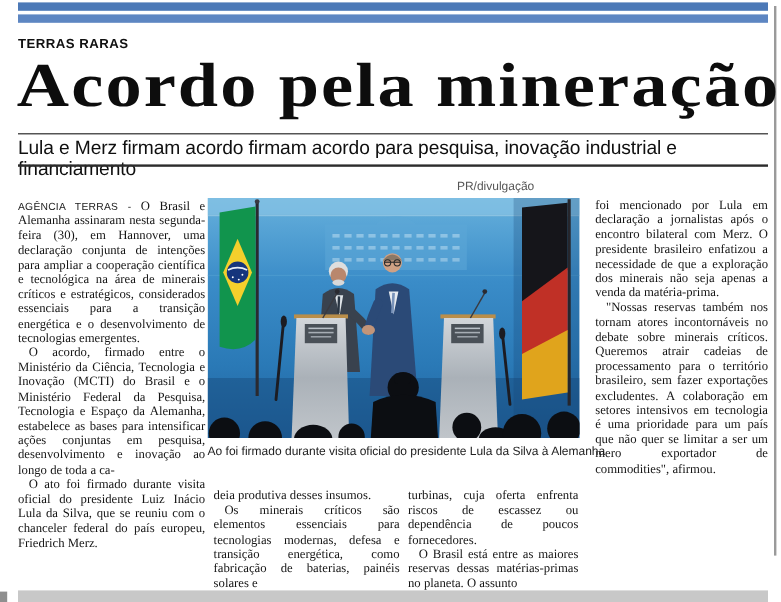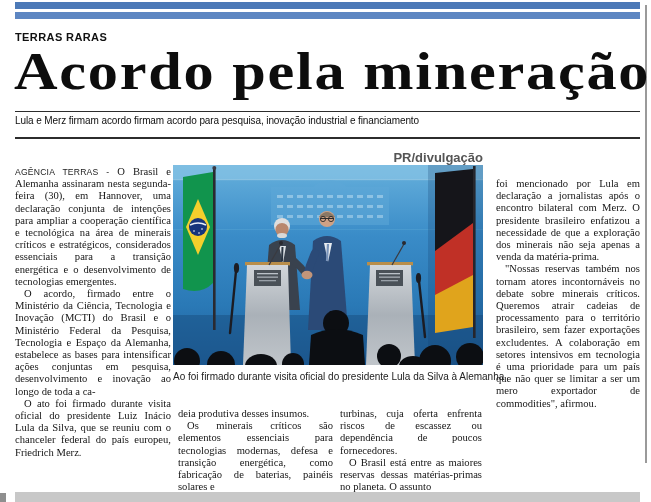--- a/index.html
+++ b/index.html
@@ -21,45 +21,45 @@
     position:absolute; left:14px; top:44px; white-space:nowrap;
     font-family:"Liberation Serif", serif; font-weight:bold;
     font-size:52px; line-height:56px; letter-spacing:1.5px; color:#0d0d0d;
     transform:scaleX(1.16); transform-origin:left top;
   }
   .rule { position:absolute; left:15px; width:625px; background:#2c2c2c; }
   .rule.top-rule { top:111px; height:1px; }
   .rule.bottom-rule { top:137px; height:2px; }
   .subhead {
     position:absolute; left:15px; top:115px; width:625px;
-    font-size:10px; color:#0f0f0f; letter-spacing:-0.1px;
+    font-size:16px; color:#0f0f0f; letter-spacing:-0.1px;
   }
 
   .photo-credit {
     position:absolute; left:343px; top:150px; width:140px;
-    font-size:13px; color:#555; text-align:right;font-weight:bold;
+    font-size:10px; color:#555; text-align:center;
   }
   .photo-frame { position:absolute; left:173px; top:165px; width:310px; height:200px; }
   .photo-caption {
     position:absolute; left:173px; top:371px; width:330px;
     font-size:10px; color:#222; white-space:nowrap;
   }
 
   .body-col {
     position:absolute;
     font-family:"Liberation Serif", serif;
     font-size:10.6px; line-height:12.2px; color:#151515;
     text-align:justify;
   }
   .body-col p { margin:0; }
   .body-col p.indent { text-indent:9px; }
   .col1 { left:15px;  top:166px; width:156px; height:322px; }
   .col2 { left:178px; top:408px; width:155px; height:80px; }
   .col3 { left:340px; top:408px; width:142px; height:80px; }
-  .col4 { left:496px; top:166px; width:144px; height:322px;margin-top:12px; }
+  .col4 { left:496px; top:166px; width:144px; height:322px; }
   .lead-in {
     font-family:"Liberation Sans", sans-serif;
     font-size:8.6px; letter-spacing:.2px; color:#222;
   }
   .bottom-bar { position:absolute; left:15px; top:492px; width:625px; height:10px; background:#c8c8c8; }
   .corner-mark { position:absolute; left:0; top:493px; width:6px; height:9px; background:#8f8f8f; }
 </style>
 </head>
 <body>
 

